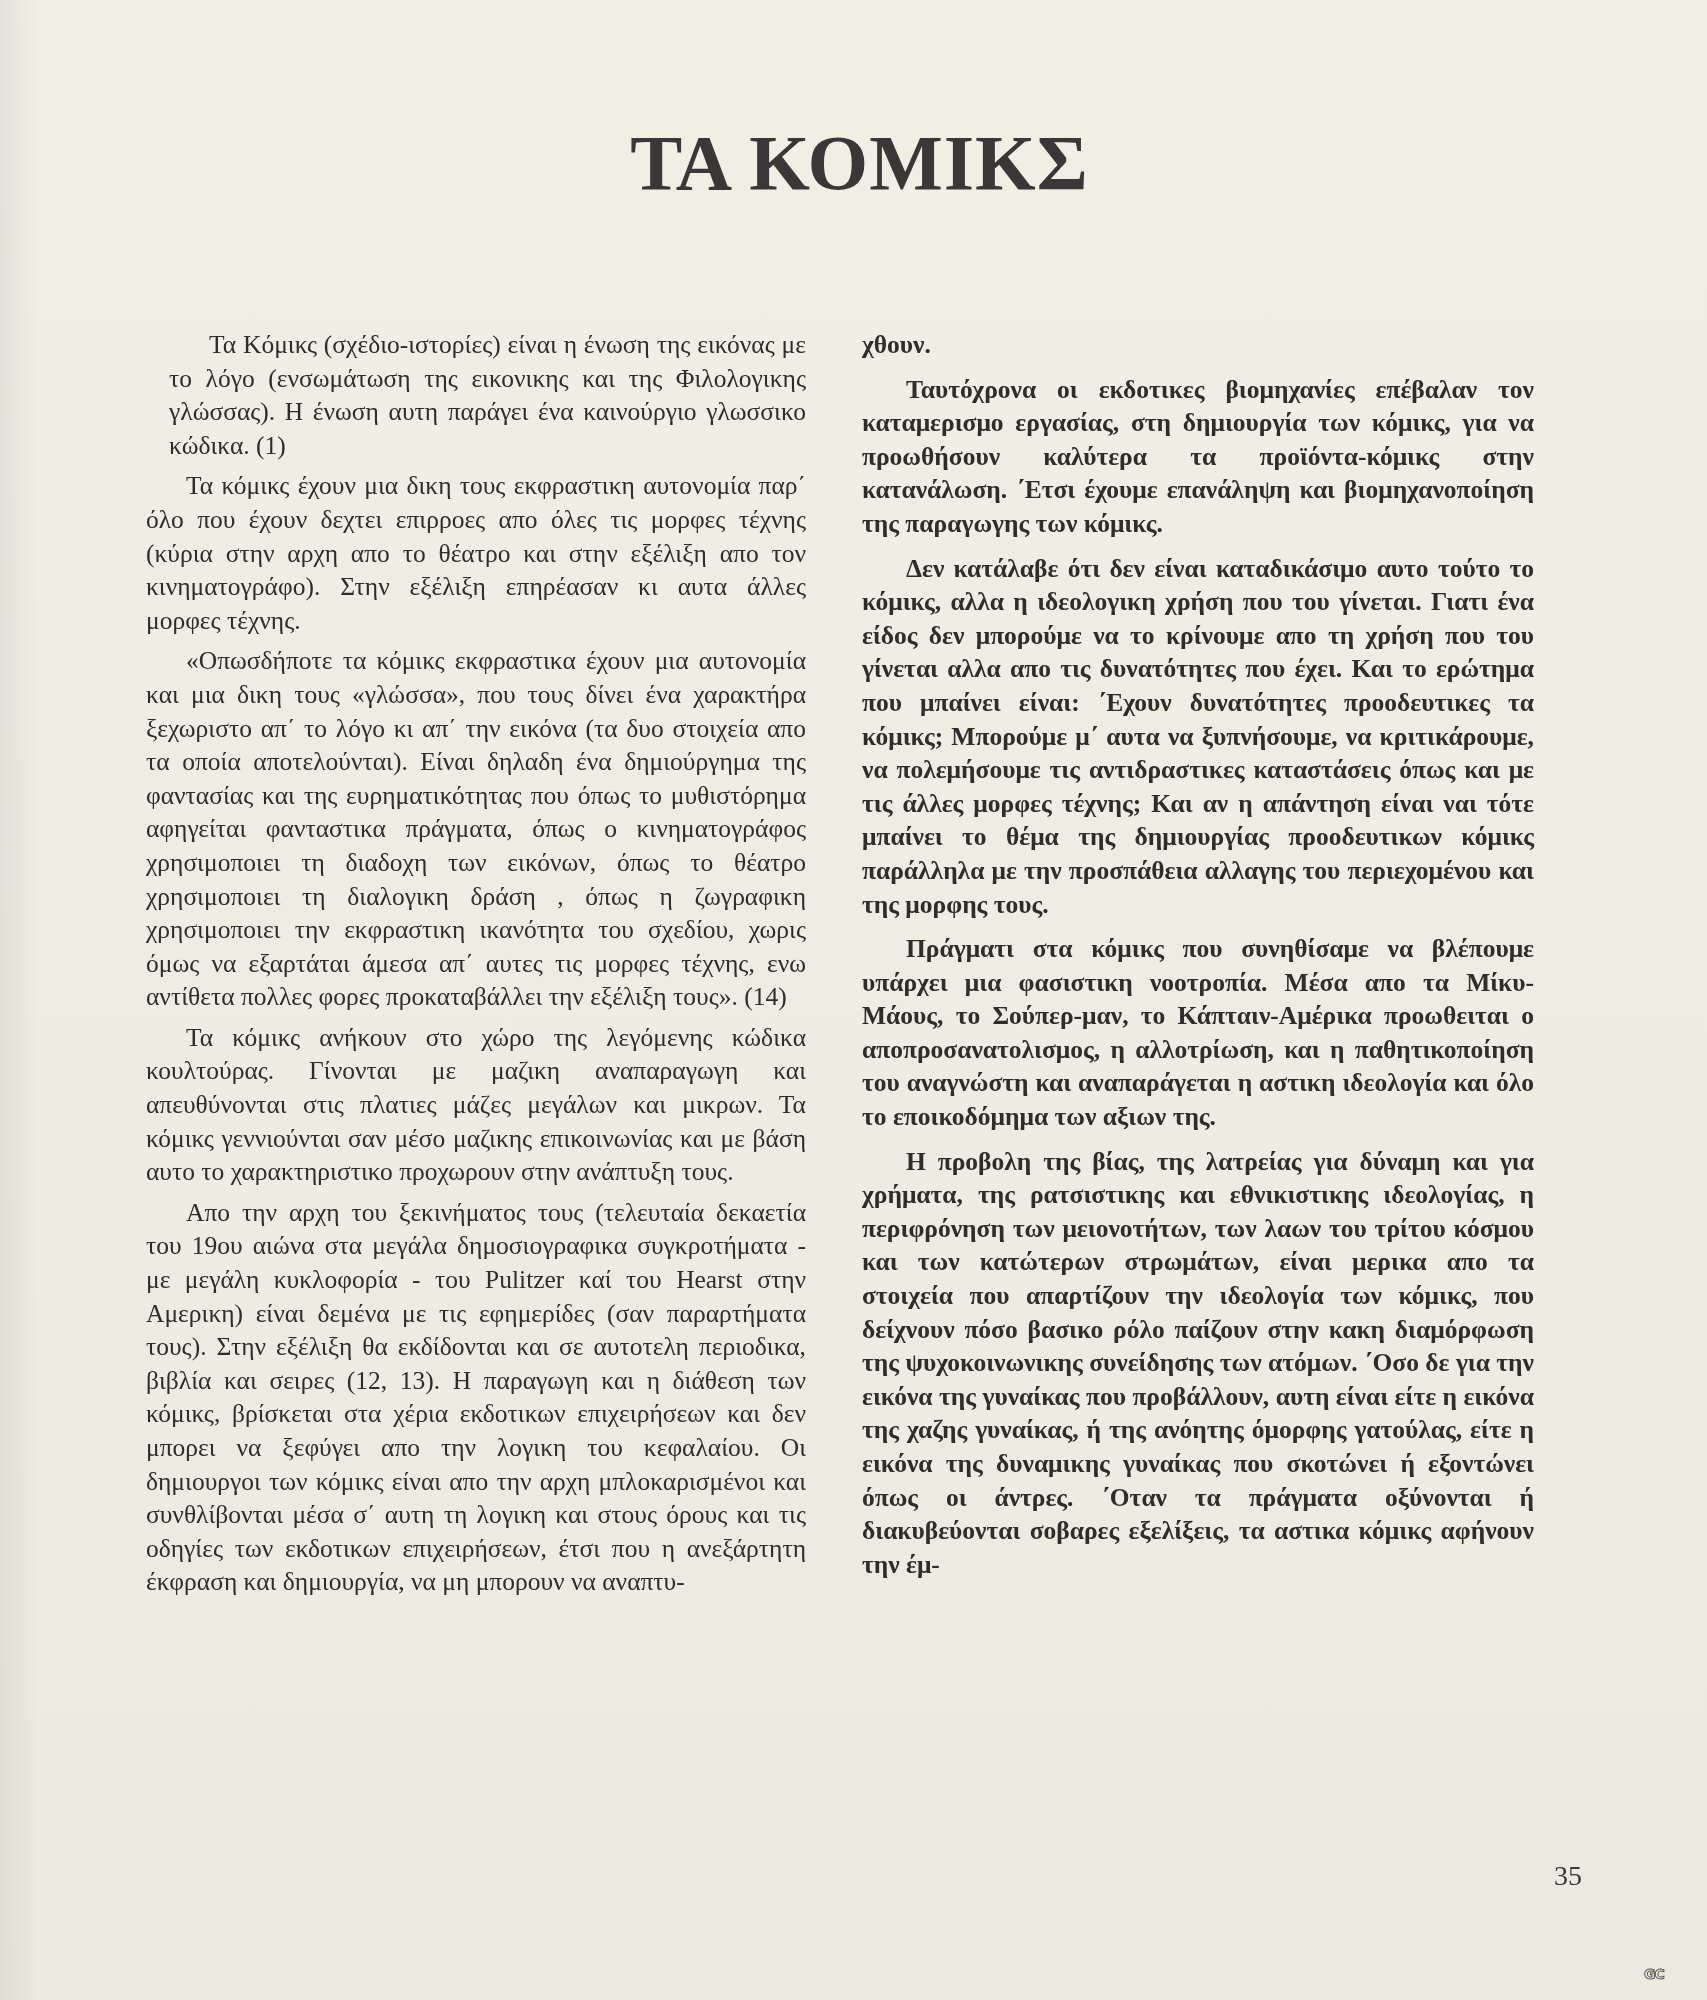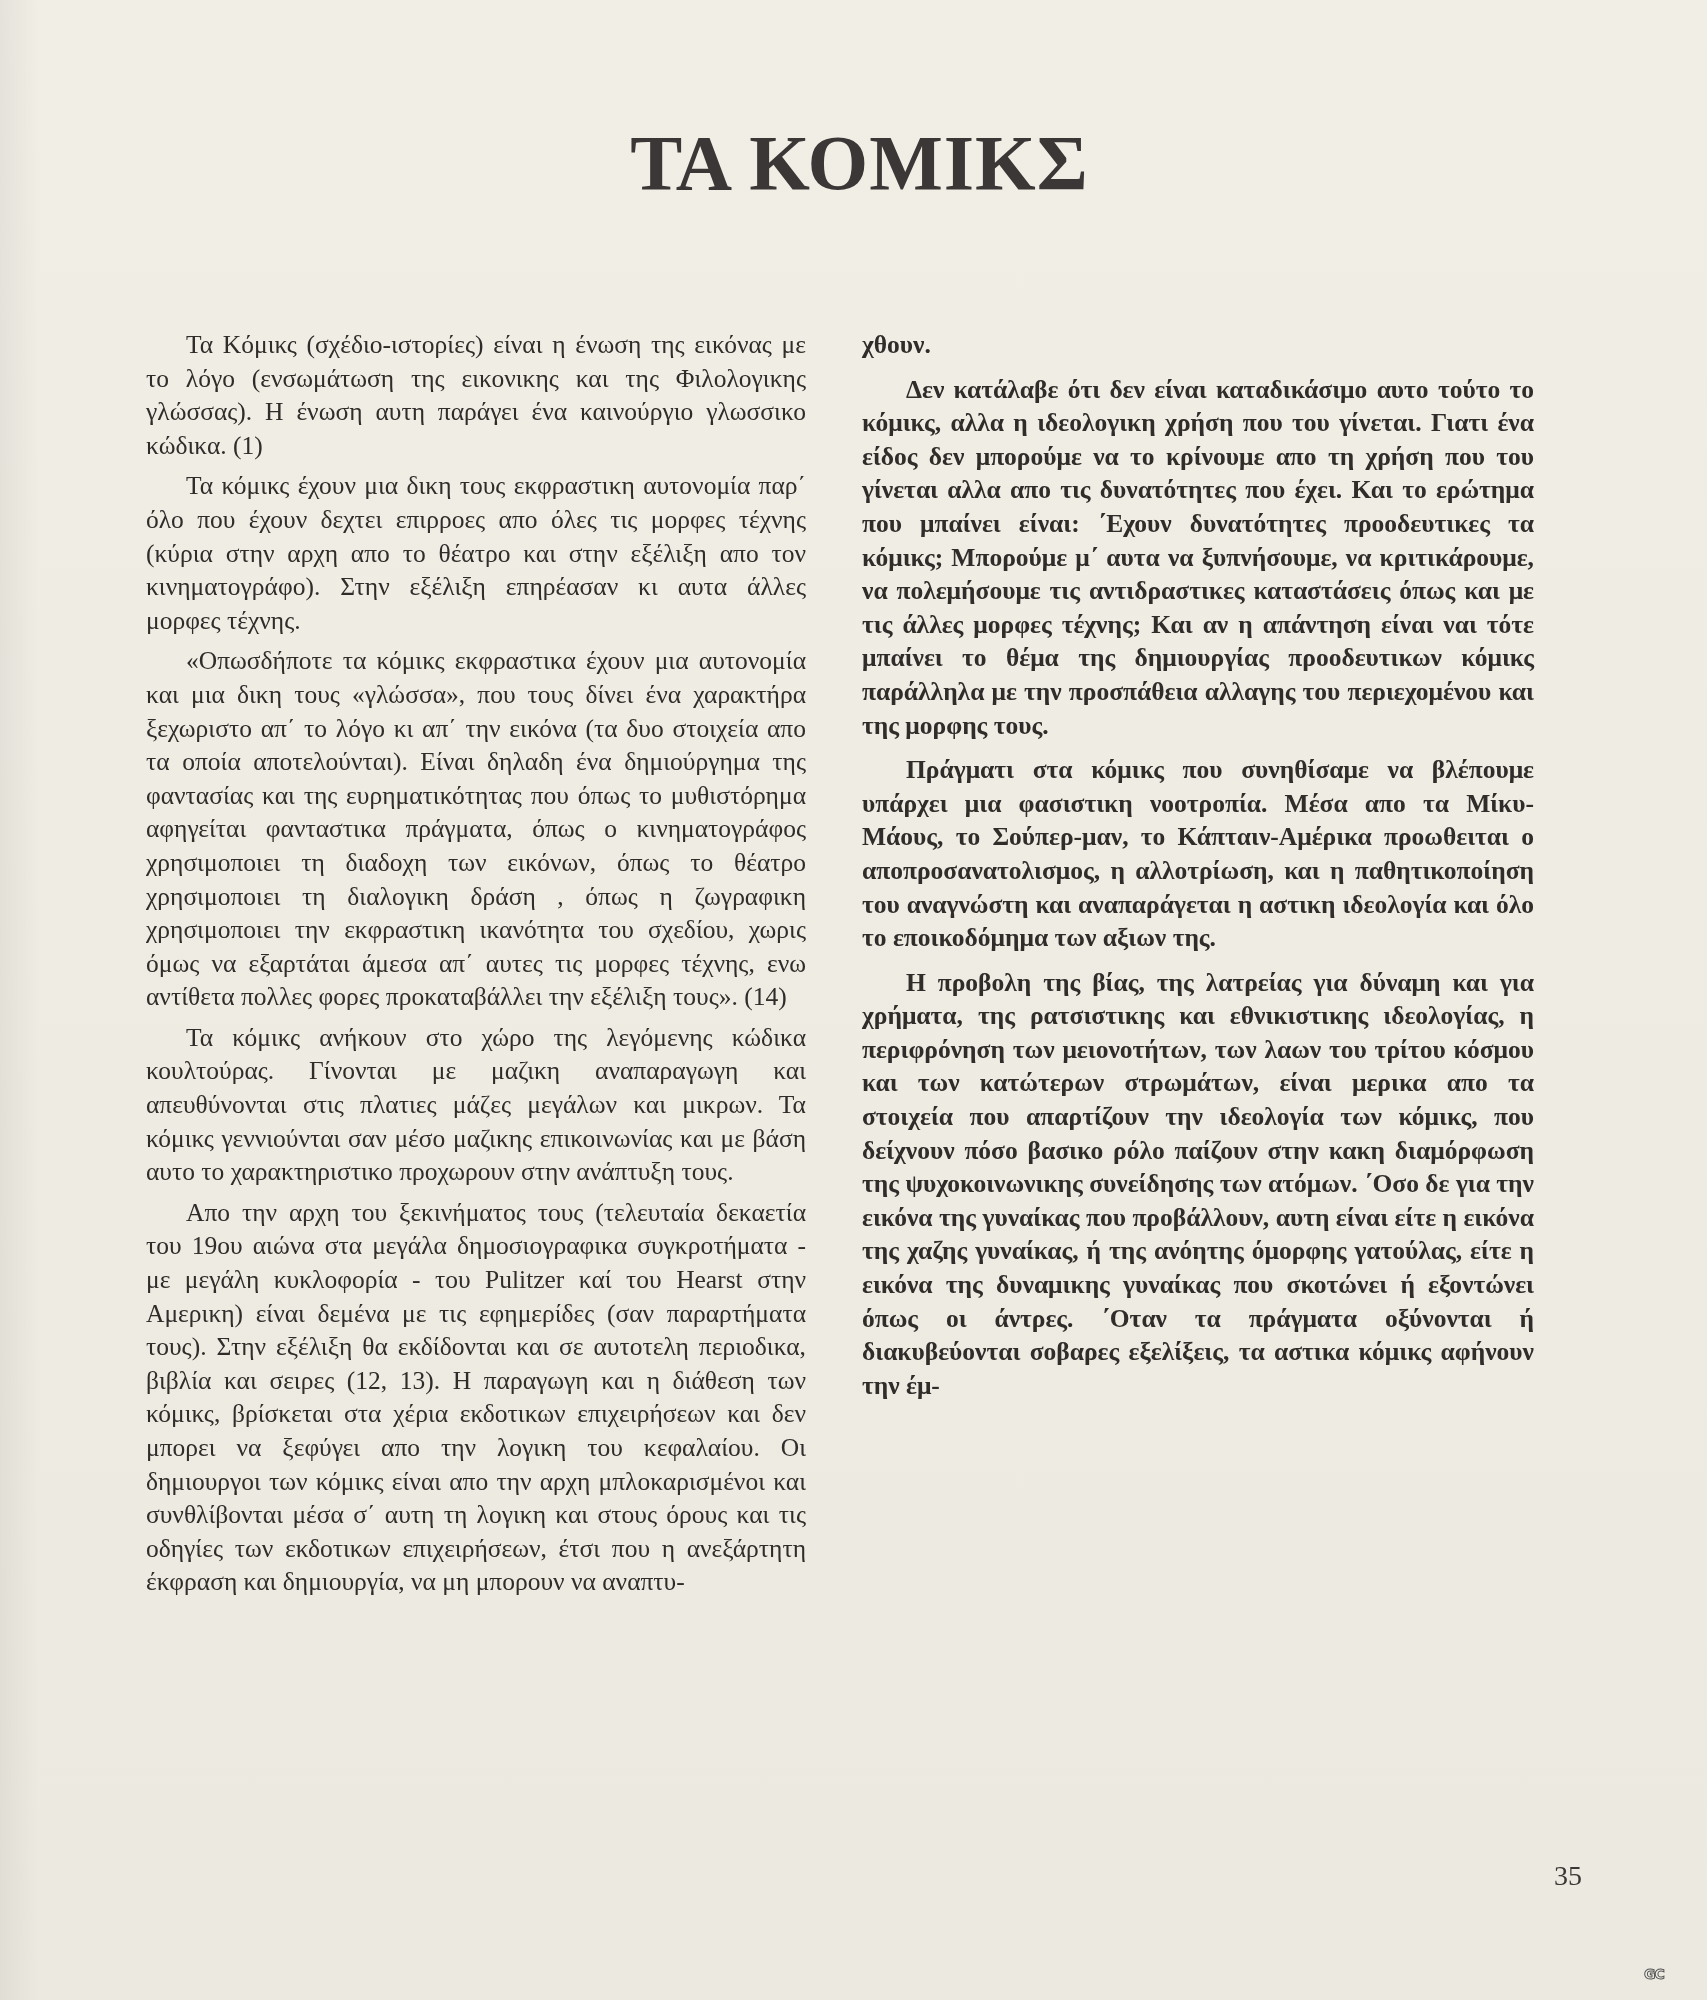--- a/index.html
+++ b/index.html
@@ -35,21 +35,21 @@
     font-size: 25.5px;
     line-height: 33.6px;
     text-align: justify;
     color: #2f2c2a;
   }
   .col.left { left: 146px; width: 660px; }
   .col.right { left: 862px; width: 672px; top: 366px; }
   .col p { margin: 0 0 7px 0; text-indent: 40px; }
   .col.right p { text-indent: 44px; margin-bottom: 11px; font-weight: bold; }
   .col p.cont { text-indent: 0; }
-  .col.left p:first-child { text-indent: 40px; }
+  .col.left p:first-child { text-indent: 40px; margin-left: 23px; }
   .pagenum {
     position: absolute;
     left: 1554px; top: 1860px;
     font-size: 28px;
     color: #3a3736;
   }
   .gc {
     position: absolute;
     left: 1644px; top: 1966px;
     font-family: "DejaVu Sans", sans-serif;
@@ -72,20 +72,21 @@
   <div class="col left">
     <p>Τα Κόμικς (σχέδιο-ιστορίες) είναι η ένωση της εικόνας με το λόγο (ενσωμάτωση της εικονικης και της Φιλολογικης γλώσσας). Η ένωση αυτη παράγει ένα καινούργιο γλωσσικο κώδικα. (1)</p>
     <p>Τα κόμικς έχουν μια δικη τους εκφραστικη αυτονομία παρ΄ όλο που έχουν δεχτει επιρροες απο όλες τις μορφες τέχνης (κύρια στην αρχη απο το θέατρο και στην εξέλιξη απο τον κινηματογράφο). Στην εξέλιξη επηρέασαν κι αυτα άλλες μορφες τέχνης.</p>
     <p>«Οπωσδήποτε τα κόμικς εκφραστικα έχουν μια αυτονομία και μια δικη τους «γλώσσα», που τους δίνει ένα χαρακτήρα ξεχωριστο απ΄ το λόγο κι απ΄ την εικόνα (τα δυο στοιχεία απο τα οποία αποτελούνται). Είναι δηλαδη ένα δημιούργημα της φαντασίας και της ευρηματικότητας που όπως το μυθιστόρημα αφηγείται φανταστικα πράγματα, όπως ο κινηματογράφος χρησιμοποιει τη διαδοχη των εικόνων, όπως το θέατρο χρησιμοποιει τη διαλογικη δράση , όπως η ζωγραφικη χρησιμοποιει την εκφραστικη ικανότητα του σχεδίου, χωρις όμως να εξαρτάται άμεσα απ΄ αυτες τις μορφες τέχνης, ενω αντίθετα πολλες φορες προκαταβάλλει την εξέλιξη τους». (14)</p>
     <p>Τα κόμικς ανήκουν στο χώρο της λεγόμενης κώδικα κουλτούρας. Γίνονται με μαζικη αναπαραγωγη και απευθύνονται στις πλατιες μάζες μεγάλων και μικρων. Τα κόμικς γεννιούνται σαν μέσο μαζικης επικοινωνίας και με βάση αυτο το χαρακτηριστικο προχωρουν στην ανάπτυξη τους.</p>
     <p>Απο την αρχη του ξεκινήματος τους (τελευταία δεκαετία του 19ου αιώνα στα μεγάλα δημοσιογραφικα συγκροτήματα - με μεγάλη κυκλοφορία - του Pulitzer καί του Hearst στην Αμερικη) είναι δεμένα με τις εφημερίδες (σαν παραρτήματα τους). Στην εξέλιξη θα εκδίδονται και σε αυτοτελη περιοδικα, βιβλία και σειρες (12, 13). Η παραγωγη και η διάθεση των κόμικς, βρίσκεται στα χέρια εκδοτικων επιχειρήσεων και δεν μπορει να ξεφύγει απο την λογικη του κεφαλαίου. Οι δημιουργοι των κόμικς είναι απο την αρχη μπλοκαρισμένοι και συνθλίβονται μέσα σ΄ αυτη τη λογικη και στους όρους και τις οδηγίες των εκδοτικων επιχειρήσεων, έτσι που η ανεξάρτητη έκφραση και δημιουργία, να μη μπορουν να αναπτυ-</p>
   </div>
 
   <div class="col right" style="top:328px;">
     <p class="cont">χθουν.</p>
+    <p>Ταυτόχρονα οι εκδοτικες βιομηχανίες επέβαλαν τον καταμερισμο εργασίας, στη δημιουργία των κόμικς, για να προωθήσουν καλύτερα τα προϊόντα-κόμικς στην κατανάλωση. ΄Ετσι έχουμε επανάληψη και βιομηχανοποίηση της παραγωγης των κόμικς.</p>
     <p>Δεν κατάλαβε ότι δεν είναι καταδικάσιμο αυτο τούτο το κόμικς, αλλα η ιδεολογικη χρήση που του γίνεται. Γιατι ένα είδος δεν μπορούμε να το κρίνουμε απο τη χρήση που του γίνεται αλλα απο τις δυνατότητες που έχει. Και το ερώτημα που μπαίνει είναι: ΄Εχουν δυνατότητες προοδευτικες τα κόμικς; Μπορούμε μ΄ αυτα να ξυπνήσουμε, να κριτικάρουμε, να πολεμήσουμε τις αντιδραστικες καταστάσεις όπως και με τις άλλες μορφες τέχνης; Και αν η απάντηση είναι ναι τότε μπαίνει το θέμα της δημιουργίας προοδευτικων κόμικς παράλληλα με την προσπάθεια αλλαγης του περιεχομένου και της μορφης τους.</p>
     <p>Πράγματι στα κόμικς που συνηθίσαμε να βλέπουμε υπάρχει μια φασιστικη νοοτροπία. Μέσα απο τα Μίκυ-Μάους, το Σούπερ-μαν, το Κάπταιν-Αμέρικα προωθειται ο αποπροσανατολισμος, η αλλοτρίωση, και η παθητικοποίηση του αναγνώστη και αναπαράγεται η αστικη ιδεολογία και όλο το εποικοδόμημα των αξιων της.</p>
     <p>Η προβολη της βίας, της λατρείας για δύναμη και για χρήματα, της ρατσιστικης και εθνικιστικης ιδεολογίας, η περιφρόνηση των μειονοτήτων, των λαων του τρίτου κόσμου και των κατώτερων στρωμάτων, είναι μερικα απο τα στοιχεία που απαρτίζουν την ιδεολογία των κόμικς, που δείχνουν πόσο βασικο ρόλο παίζουν στην κακη διαμόρφωση της ψυχοκοινωνικης συνείδησης των ατόμων. ΄Οσο δε για την εικόνα της γυναίκας που προβάλλουν, αυτη είναι είτε η εικόνα της χαζης γυναίκας, ή της ανόητης όμορφης γατούλας, είτε η εικόνα της δυναμικης γυναίκας που σκοτώνει ή εξοντώνει όπως οι άντρες. ΄Οταν τα πράγματα οξύνονται ή διακυβεύονται σοβαρες εξελίξεις, τα αστικα κόμικς αφήνουν την έμ-</p>
   </div>
 
   <div class="pagenum">35</div>
   <div class="gc">GC</div>
 </div>
 
 </body></html>

